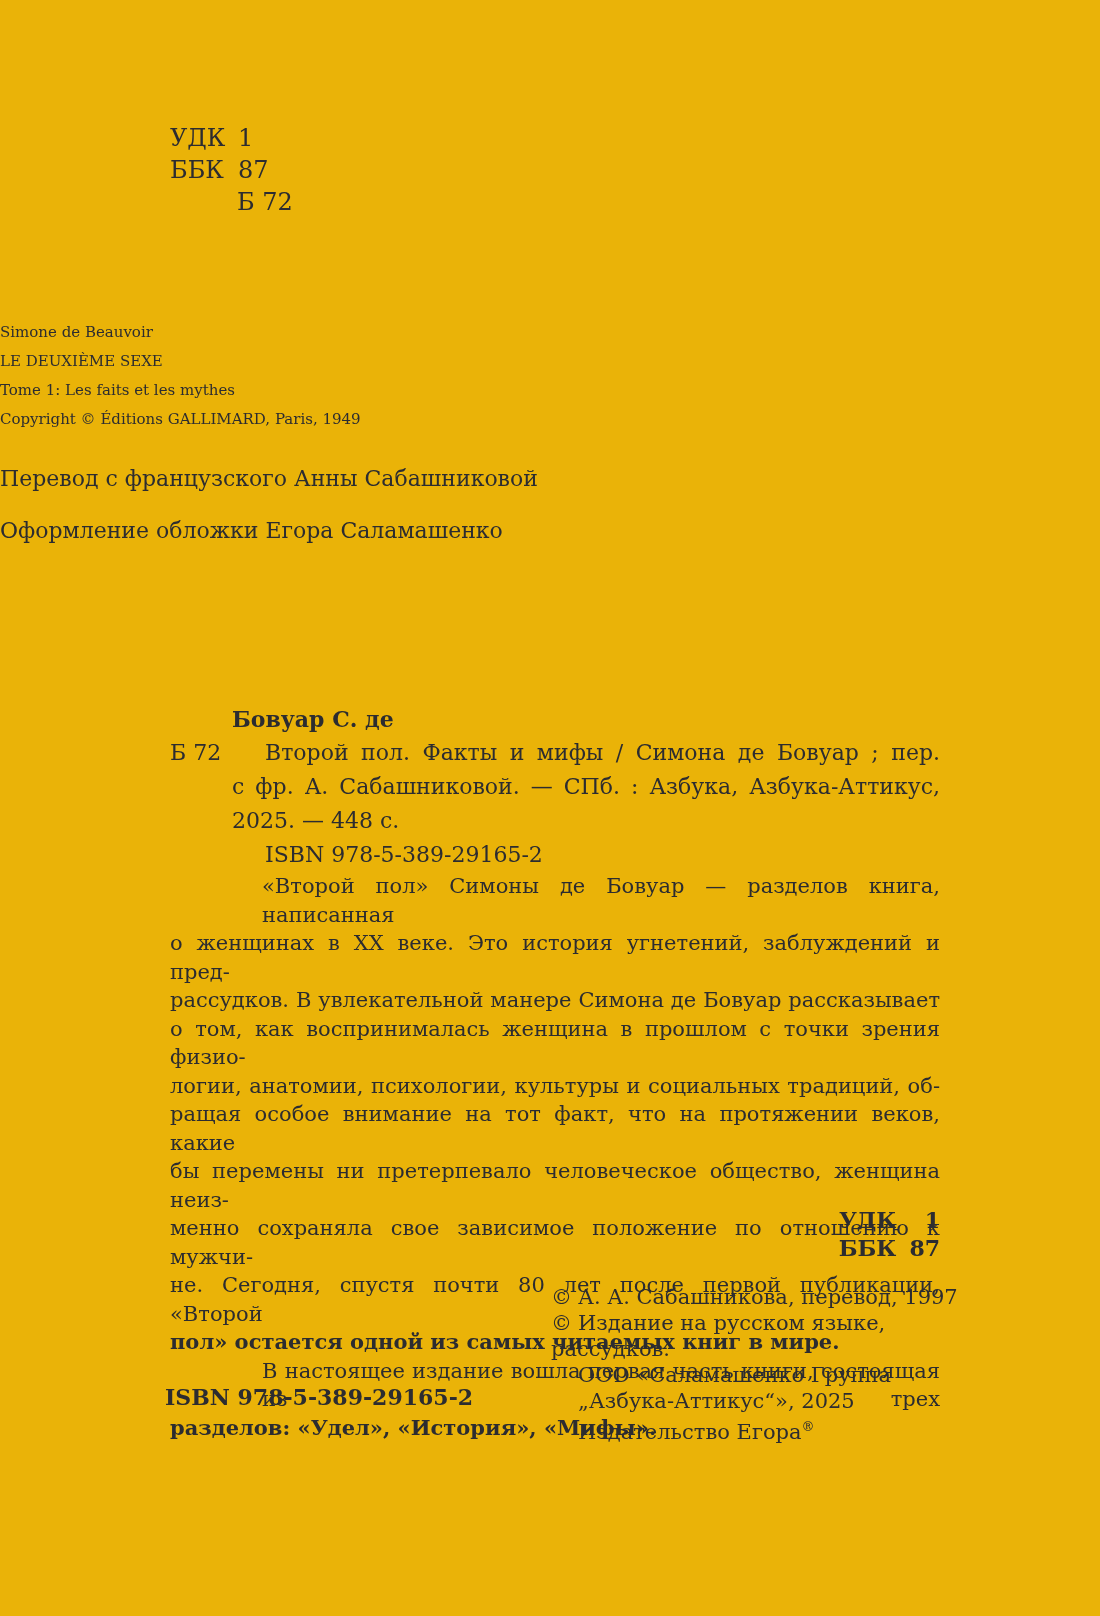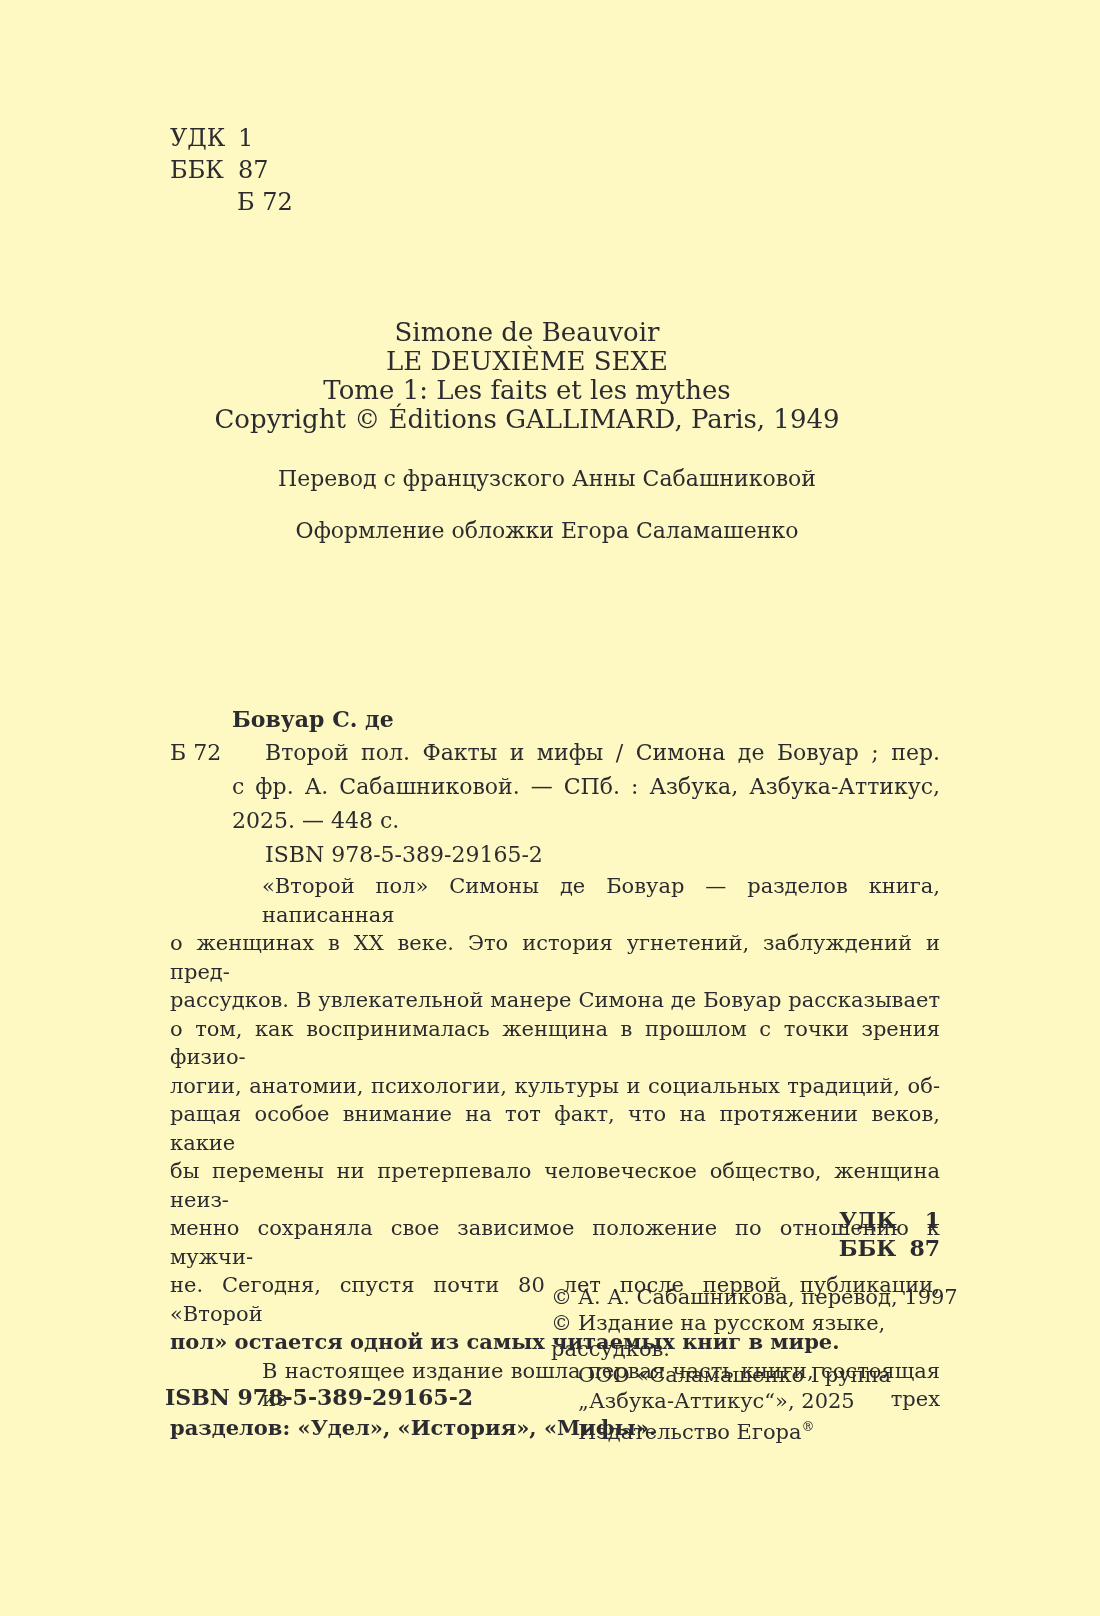--- a/index.html
+++ b/index.html
@@ -1,36 +1,36 @@
 <!DOCTYPE html>
 <html><head>
 <meta charset="utf-8">
 <style>
   html, body { margin: 0; padding: 0; background: #ffffff; }
   .page {
     position: relative;
     width: 1100px;
     height: 1616px;
-    background: #fef9c3;
+    background: #eab308;
     font-family: "DejaVu Serif", "Liberation Serif", serif;
     color: #2c2c30;
     overflow: hidden;
   }
 
   
   .top-codes { position: absolute; left: 170px; top: 122px; font-size: 24px; line-height: 32px; }
   .top-codes .lbl { display: inline-block; min-width: 68px; }
   .top-codes .sign { padding-left: 67px; }
 
   
   .orig-block {
     position: absolute; left: 0; top: 318px; width: 1054px;
-    text-align: center; font-size: 26px; line-height: 29px;
+    font-size: 15px; line-height: 29px;
   }
-  .credit { position: absolute; left: 0; width: 1054px; text-align: center; font-size: 22px; padding-left: 20px; }
+  .credit { position: absolute; left: 0; width: 1054px; text-align: left; font-size: 22px; }
   .credit-translation { top: 466px; }
   .credit-cover { top: 518px; }
 
   
   .card { position: absolute; left: 170px; top: 702px; width: 770px; font-size: 22px; line-height: 34px; }
   .card-author { font-weight: bold; padding-left: 62px; }
   .card-line-first { position: relative; padding-left: 95px; text-align: justify; text-align-last: justify; }
   .card-sign { position: absolute; left: 0; top: 0; }
   .card-line-cont { padding-left: 62px; text-align: justify; text-align-last: justify; }
   .card-line-short { padding-left: 62px; }

